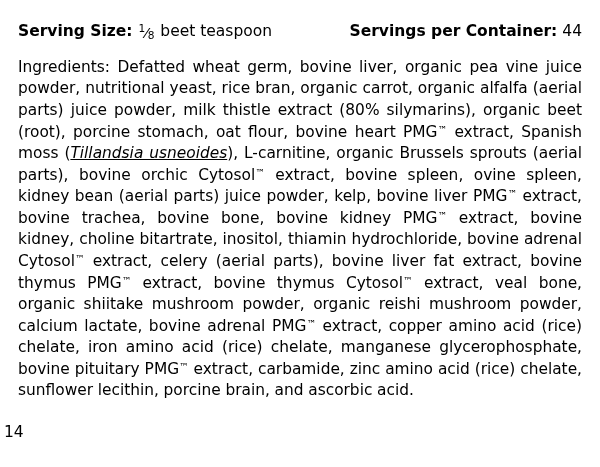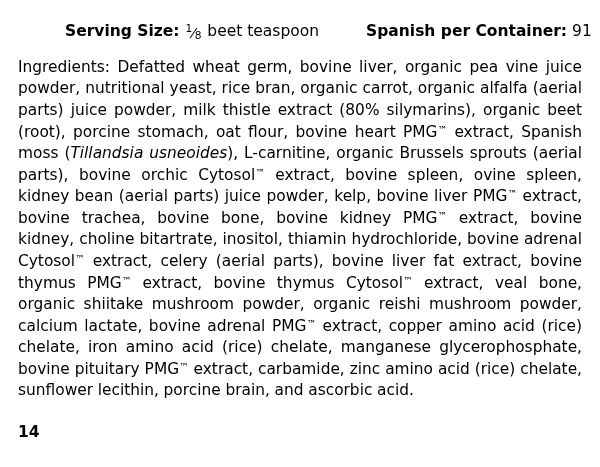--- a/index.html
+++ b/index.html
@@ -27,21 +27,20 @@
     align-items: baseline;
     font-size: 15.5px;
     margin-top: 2px;
     margin-bottom: 16px;
   }
   .serving-left, .serving-right {
     white-space: nowrap;
   }
   .bold {
     font-weight: bold;
-    margin-left: 47px;
   }
   .frac {
     display: inline-block;
     vertical-align: -0.15em;
     font-size: 0.95em;
     line-height: 1;
     position: relative;
     margin: 0 1px;
     text-align: right;
   }
@@ -61,45 +60,45 @@
     line-height: 1.40;
     text-align: justify;
     text-justify: inter-word;
     word-spacing: -0.2px;
   }
   .ingredients .label {
     font-weight: normal;
   }
   .ital {
     font-style: italic;
+    text-decoration: underline;
   }
   .tm {
     font-size: 0.62em;
     vertical-align: 0.42em;
     letter-spacing: 0;
   }
   .page-number {
     position: absolute;
-    left: 18px;
+    left: 4px;
     bottom: 26px;
     font-size: 15.5px;
-    font-weight: bold;
   }
 </style>
 </head>
 <body>
 
 <div class="page">
 
   <div class="serving-row">
     <div class="serving-left">
       <span class="bold">Serving Size:</span><span>&nbsp;</span><span class="frac"><span class="num">1</span><span class="sl">⁄</span><span class="den">8</span></span><span> beet teaspoon</span>
     </div>
     <div class="serving-right">
-      <span class="bold">Spanish per Container:</span><span>&nbsp;</span><span>91</span>
+      <span class="bold">Servings per Container:</span><span>&nbsp;</span><span>44</span>
     </div>
   </div>
 
   <div class="ingredients"><span class="label">Ingredients:</span><span> Defatted wheat germ, bovine liver, organic pea vine juice powder, nutritional yeast, rice bran, organic carrot, organic alfalfa (aerial parts) juice powder, milk thistle extract (80% silymarins), organic beet (root), porcine stomach, oat flour, bovine heart PMG</span><span class="tm">™</span><span> extract, Spanish moss (</span><span class="ital">Tillandsia usneoides</span><span>), L-carnitine, organic Brussels sprouts (aerial parts), bovine orchic Cytosol</span><span class="tm">™</span><span> extract, bovine spleen, ovine spleen, kidney bean (aerial parts) juice powder, kelp, bovine liver PMG</span><span class="tm">™</span><span> extract, bovine trachea, bovine bone, bovine kidney PMG</span><span class="tm">™</span><span> extract, bovine kidney, choline bitartrate, inositol, thiamin hydrochloride, bovine adrenal Cytosol</span><span class="tm">™</span><span> extract, celery (aerial parts), bovine liver fat extract, bovine thymus PMG</span><span class="tm">™</span><span> extract, bovine thymus Cytosol</span><span class="tm">™</span><span> extract, veal bone, organic shiitake mushroom powder, organic reishi mushroom powder, calcium lactate, bovine adrenal PMG</span><span class="tm">™</span><span> extract, copper amino acid (rice) chelate, iron amino acid (rice) chelate, manganese glycerophosphate, bovine pituitary PMG</span><span class="tm">™</span><span> extract, carbamide, zinc amino acid (rice) chelate, sunflower lecithin, porcine brain, and ascorbic acid.</span></div>
 
   <div class="page-number">14</div>
 
 </div>
 
 </body></html>

